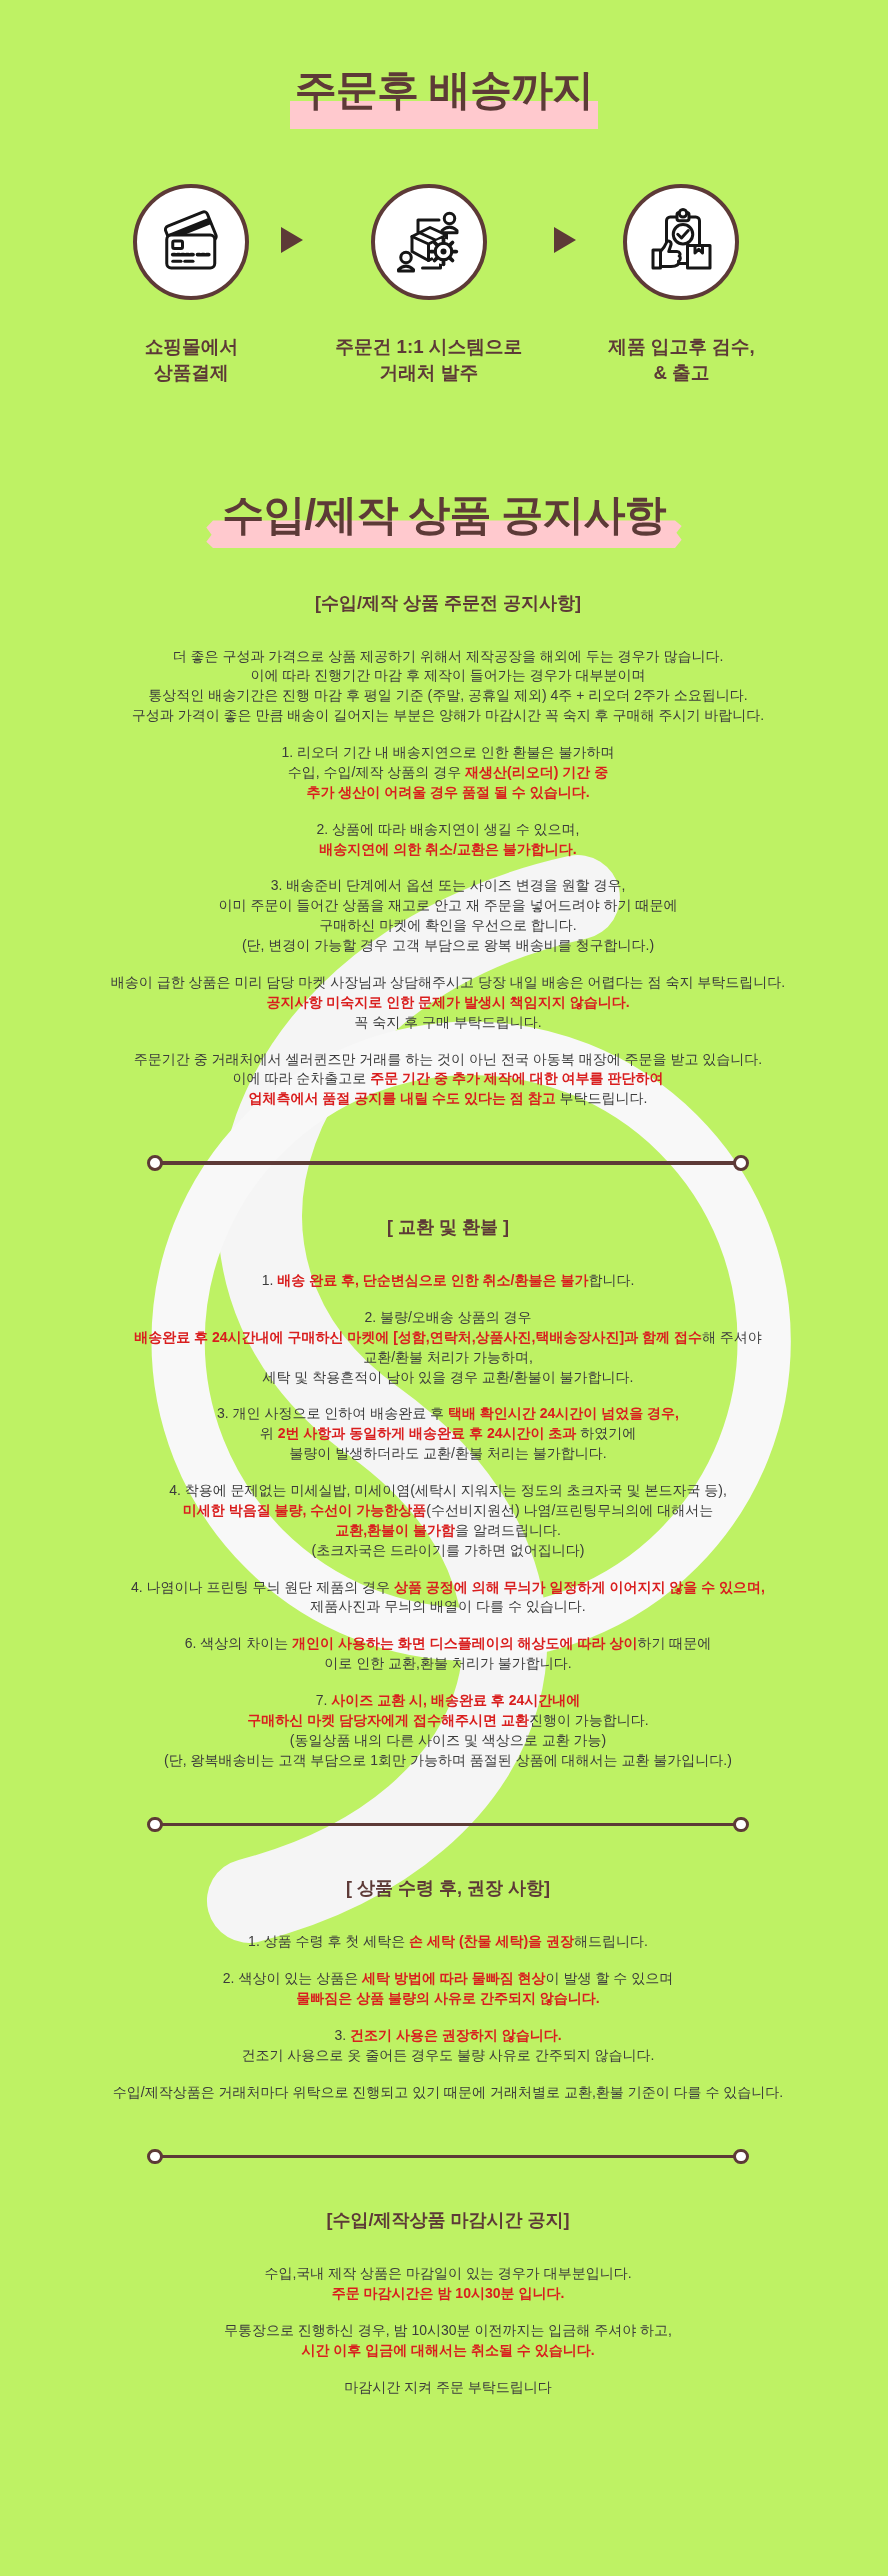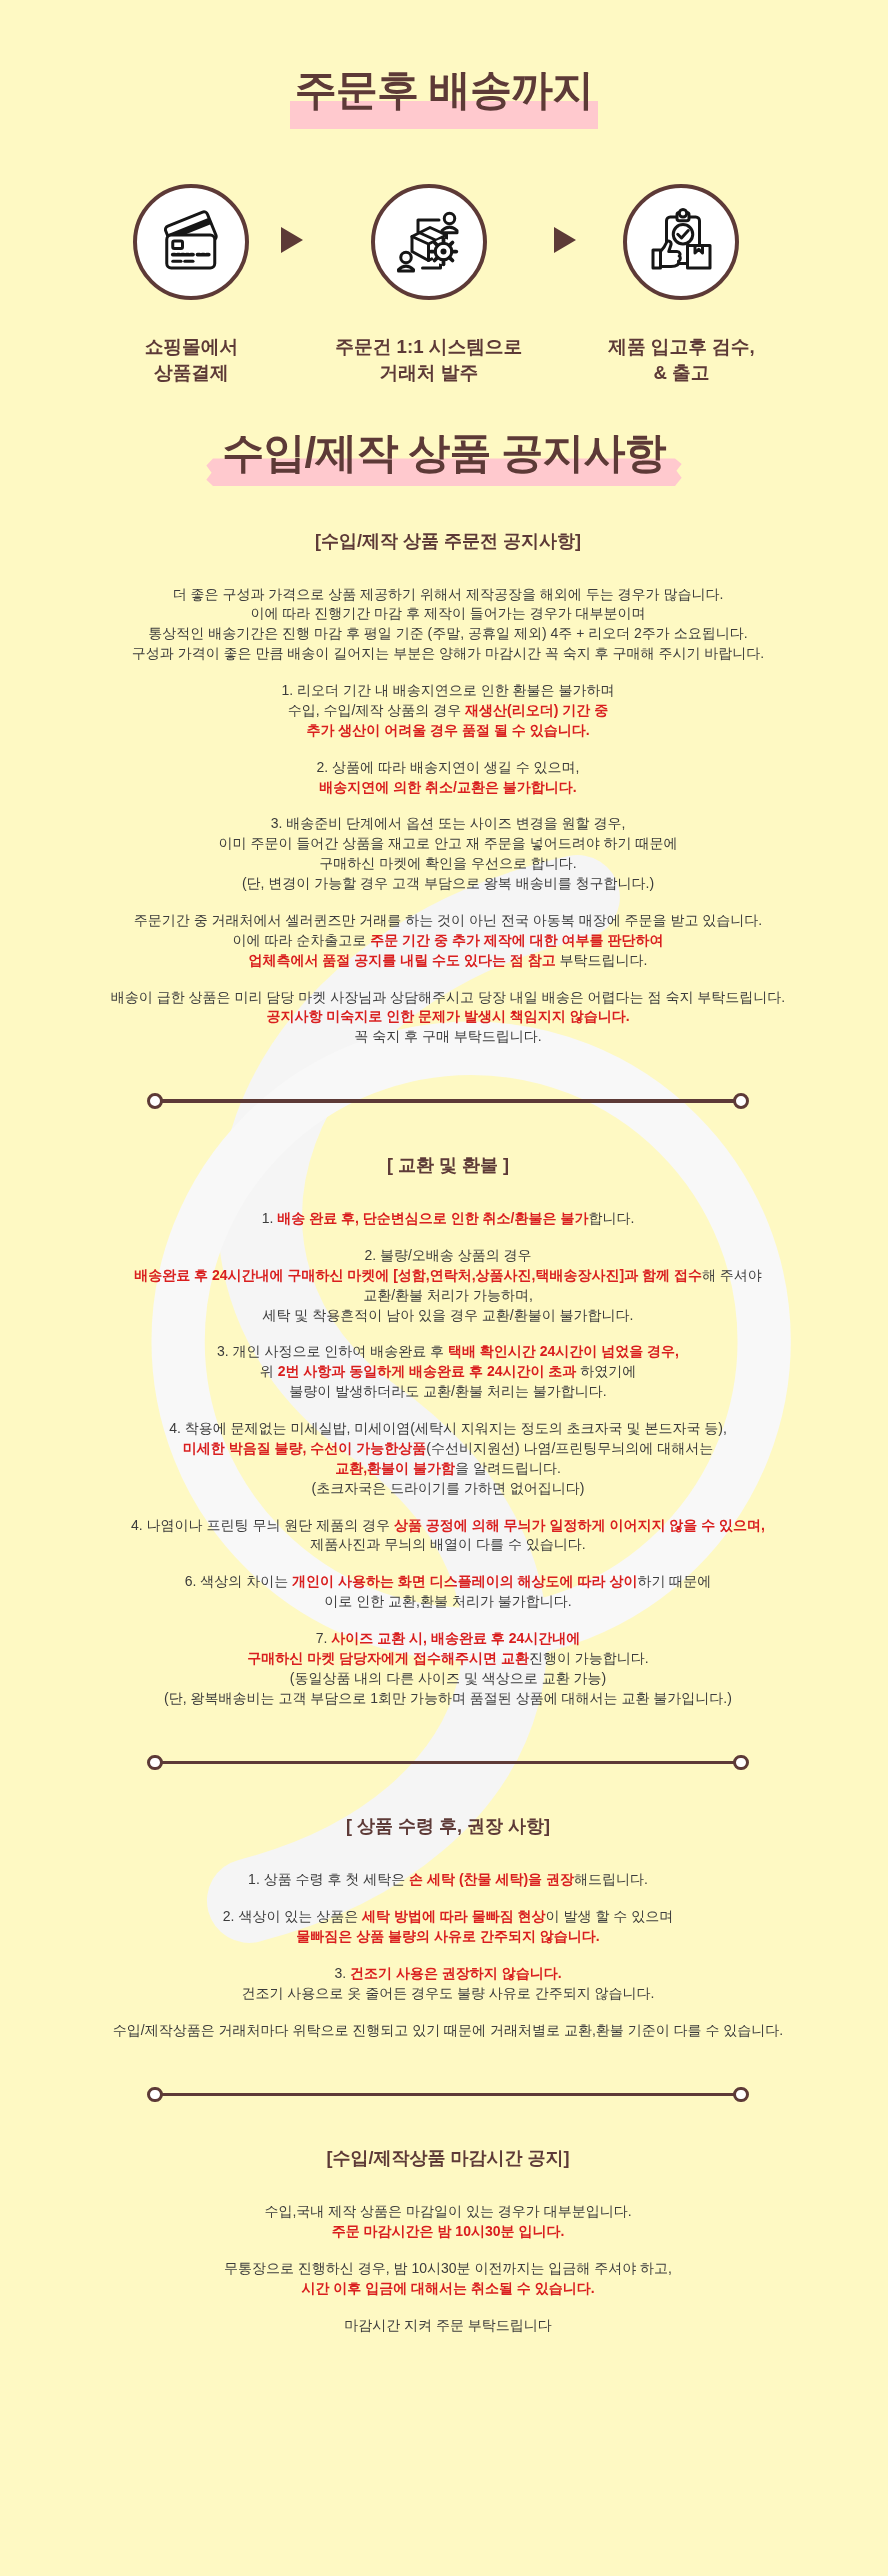--- a/index.html
+++ b/index.html
@@ -1,37 +1,37 @@
 <!DOCTYPE html>
 <html style="font-size:14px"><head>
 <meta charset="utf-8">
 <style>
   html,body { margin:0; padding:0; background:#ffffff; }
   body { width:888px; margin:0 auto; font-family:"Liberation Sans","DejaVu Sans",sans-serif; color:#3b3b3b; }
-  .page { position:relative; width:888px; min-height:2576px; overflow:hidden; background:#fef9c3; }
+  .page { position:relative; width:888px; min-height:2576px; overflow:hidden; background:#bef264; }
   .watermark { position:absolute; top:844px; left:27px; z-index:0; pointer-events:none; }
   .content { position:relative; z-index:1; }
 
   
   .hero-title { text-align:center; padding-top:62px; margin:0; font-size:42px; font-weight:bold;
                 color:#5d3a37; letter-spacing:-0.9px; }
   .hl { position:relative; display:inline-block; }
   .hl-band { position:absolute; left:-4.4px; right:-4.4px; bottom:-10.7px; height:28px; background:#ffc9ce; z-index:-1; }
 
   .steps { display:flex; justify-content:center; align-items:flex-start; margin-top:66px; }
   .step { text-align:center; }
   .step-circle { width:108px; height:108px; border:4.4px solid #5d3a37; border-radius:50%;
                  margin:0 auto; display:flex; align-items:center; justify-content:center; background:#fff; }
   .step-circle svg { width:75px; height:75px; }
   .step-label { margin-top:34px; font-size:18.7px; font-weight:bold; color:#5d3a37; line-height:1.38; }
   .step-arrow { width:0; height:0; border-top:13.3px solid transparent; border-bottom:13.3px solid transparent;
                 border-left:22px solid #5d3a37; margin:43px 32px 0 32px; }
 
   
-  .notice-title { text-align:center; margin:39px 0 0 0; font-size:42px; font-weight:bold; color:#5d3a37; letter-spacing:-0.9px; }
+  .notice-title { text-align:center; margin:101px 0 0 0; font-size:42px; font-weight:bold; color:#5d3a37; letter-spacing:-0.9px; }
   .tape-band { position:absolute; left:-16px; right:-16px; bottom:-5.3px; height:27.5px; background:#ffc9ce; z-index:-1;
                clip-path: polygon(1.4% 0, 98.6% 0, 100% 20%, 98.9% 45%, 100% 70%, 98.6% 100%, 1.4% 100%, 0 78%, 1.1% 52%, 0 26%); }
 
   
   #sections { padding-top:7px;padding-left:8px; }
   .sec-heading { text-align:center; color:#5d3a37; font-weight:bold; font-size:18px; margin:41px auto 32px auto; }
   .block { text-align:center; font-size:14px; line-height:1.42; margin:0 auto 17px auto; max-width:844px; }
   .r { color:#d91e1e; font-weight:bold; }
 
   .divider { display:flex; align-items:center; width:602px; margin:46px auto 44px auto; }
@@ -147,22 +147,22 @@
         <span>수입/제작 상품 공지사항</span>
       </span>
     </h2>
 
     <main id="sections">
         <h3 class="sec-heading">[수입/제작 상품 주문전 공지사항]</h3>
         <p class="block"><span>더 좋은 구성과 가격으로 상품 제공하기 위해서 제작공장을 해외에 두는 경우가 많습니다.</span><br><span>이에 따라 진행기간 마감 후 제작이 들어가는 경우가 대부분이며</span><br><span>통상적인 배송기간은 진행 마감 후 평일 기준 (주말, 공휴일 제외) 4주 + 리오더 2주가 소요됩니다.</span><br><span>구성과 가격이 좋은 만큼 배송이 길어지는 부분은 양해가 마감시간 꼭 숙지 후 구매해 주시기 바랍니다.</span></p>
         <p class="block"><span>1. 리오더 기간 내 배송지연으로 인한 환불은 불가하며</span><br><span>수입, 수입/제작 상품의 경우 </span><span class="r">재생산(리오더) 기간 중</span><br><span class="r">추가 생산이 어려울 경우 품절 될 수 있습니다.</span></p>
         <p class="block"><span>2. 상품에 따라 배송지연이 생길 수 있으며,</span><br><span class="r">배송지연에 의한 취소/교환은 불가합니다.</span></p>
         <p class="block"><span>3. 배송준비 단계에서 옵션 또는 사이즈 변경을 원할 경우,</span><br><span>이미 주문이 들어간 상품을 재고로 안고 재 주문을 넣어드려야 하기 때문에</span><br><span>구매하신 마켓에 확인을 우선으로 합니다.</span><br><span>(단, 변경이 가능할 경우 고객 부담으로 왕복 배송비를 청구합니다.)</span></p>
+        <p class="block"><span>배송이 급한 상품은 미리 담당 마켓 사장님과 상담해주시고 당장 내일 배송은 어렵다는 점 숙지 부탁드립니다.</span><br><span class="r">공지사항 미숙지로 인한 문제가 발생시 책임지지 않습니다.</span><br><span>꼭 숙지 후 구매 부탁드립니다.</span></p>
         <p class="block"><span>주문기간 중 거래처에서 셀러퀸즈만 거래를 하는 것이 아닌 전국 아동복 매장에 주문을 받고 있습니다.</span><br><span>이에 따라 순차출고로 </span><span class="r">주문 기간 중 추가 제작에 대한 여부를 판단하여</span><br><span class="r">업체측에서 품절 공지를 내릴 수도 있다는 점 참고</span><span> 부탁드립니다.</span></p>
-        <p class="block"><span>배송이 급한 상품은 미리 담당 마켓 사장님과 상담해주시고 당장 내일 배송은 어렵다는 점 숙지 부탁드립니다.</span><br><span class="r">공지사항 미숙지로 인한 문제가 발생시 책임지지 않습니다.</span><br><span>꼭 숙지 후 구매 부탁드립니다.</span></p>
         <div class="divider">
           <span class="ring"></span>
           <span class="line"></span>
           <span class="ring"></span>
         </div>
         <h3 class="sec-heading">[ 교환 및 환불 ]</h3>
         <p class="block"><span>1. </span><span class="r">배송 완료 후, 단순변심으로 인한 취소/환불은 불가</span><span>합니다.</span></p>
         <p class="block"><span>2. 불량/오배송 상품의 경우</span><br><span class="r">배송완료 후 24시간내에 구매하신 마켓에 [성함,연락처,상품사진,택배송장사진]과 함께 접수</span><span>해 주셔야</span><br><span>교환/환불 처리가 가능하며,</span><br><span>세탁 및 착용흔적이 남아 있을 경우 교환/환불이 불가합니다.</span></p>
         <p class="block"><span>3. 개인 사정으로 인하여 배송완료 후 </span><span class="r">택배 확인시간 24시간이 넘었을 경우,</span><br><span>위 </span><span class="r">2번 사항과 동일하게 배송완료 후 24시간이 초과</span><span> 하였기에</span><br><span>불량이 발생하더라도 교환/환불 처리는 불가합니다.</span></p>
         <p class="block"><span>4. 착용에 문제없는 미세실밥, 미세이염(세탁시 지워지는 정도의 초크자국 및 본드자국 등),</span><br><span class="r">미세한 박음질 불량, 수선이 가능한상품</span><span>(수선비지원선) 나염/프린팅무늬의에 대해서는</span><br><span class="r">교환,환불이 불가함</span><span>을 알려드립니다.</span><br><span>(초크자국은 드라이기를 가하면 없어집니다)</span></p>

